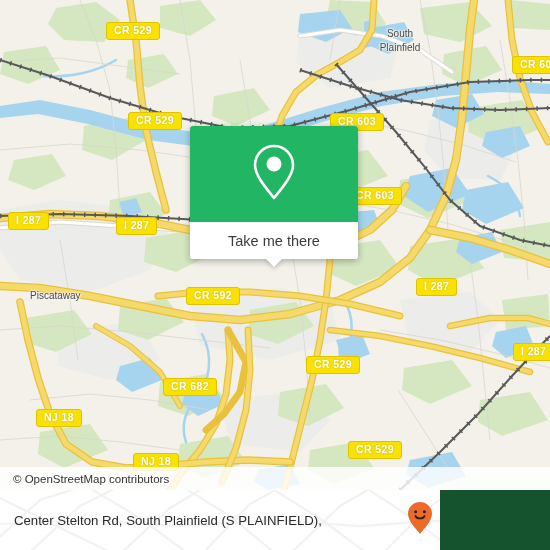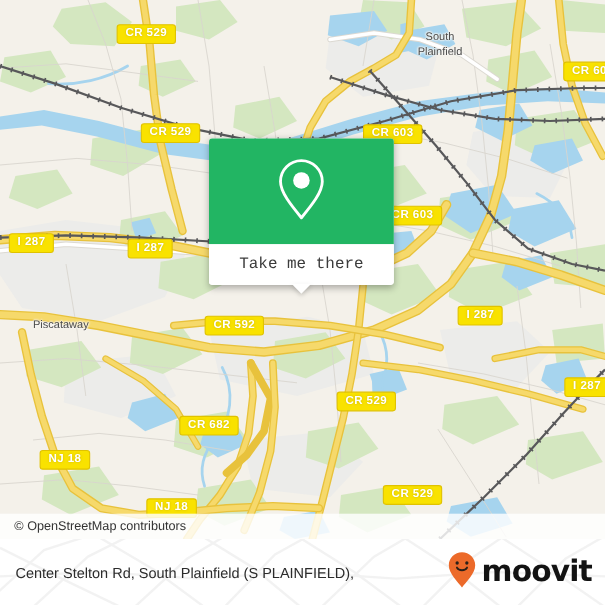--- a/index.html
+++ b/index.html
@@ -90,21 +90,21 @@
     height: 37px;
     background: #ffffff;
     border-radius: 0 0 3px 3px;
     display: flex;
     align-items: center;
     justify-content: center;
   }
   #popup-cta {
     color: #3c3c3c;
     font-size: 14.5px;
-    font-family: Liberation Mono, monospace;
+    font-family: Liberation Sans, sans-serif;
   }
   #popup-tail {
     position: absolute;
     left: 50%;
     bottom: -8px;
     margin-left: -9px;
     width: 0; height: 0;
     border-left: 9px solid transparent;
     border-right: 9px solid transparent;
     border-top: 9px solid #ffffff;
@@ -128,21 +128,21 @@
     font-size: 11.5px;
     color: #333333;
     font-family: Liberation Sans, sans-serif;
   }
 
   
   #footer {
     position: absolute;
     left: 0;
     top: 490px;
-    width: 550px;
+    width: 440px;
     height: 60px;
     background: #ffffff;
     overflow: hidden;
   }
   #footer-bg {
     position: absolute;
     left: 0; top: 0;
     opacity: .55;
   }
   #footer-inner {

